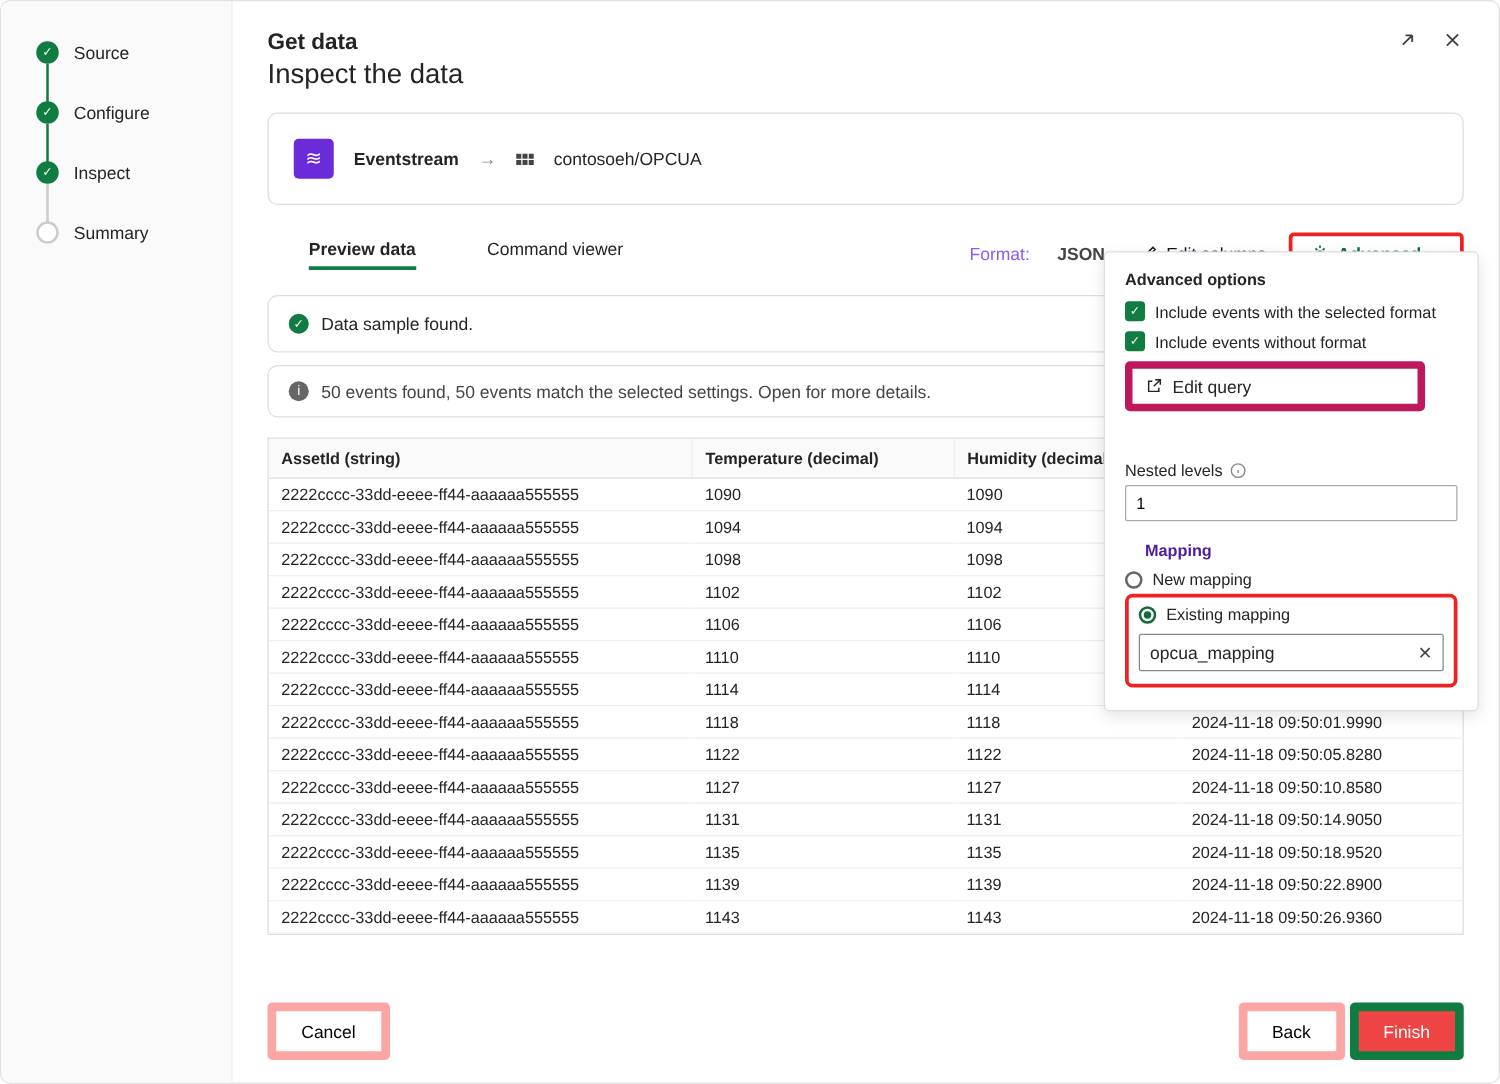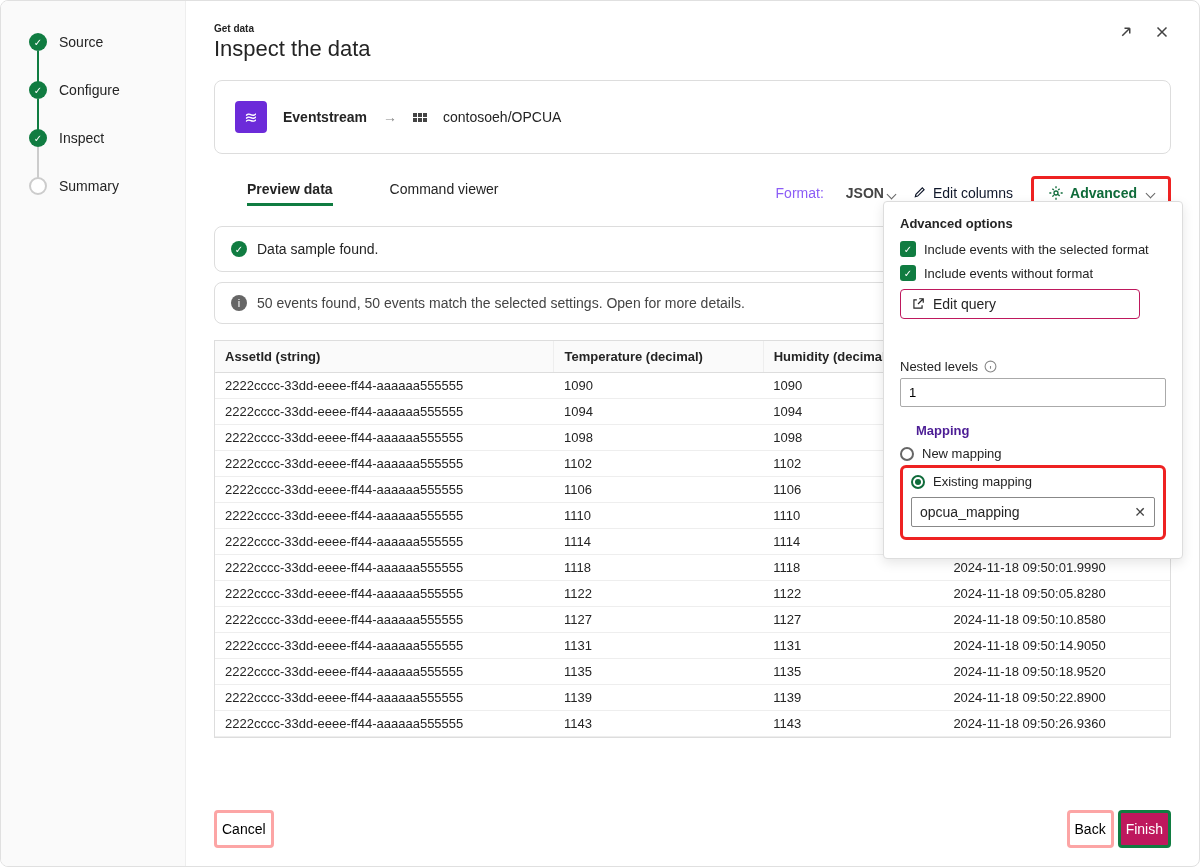--- a/index.html
+++ b/index.html
@@ -6,21 +6,21 @@
 body { font-family: "Segoe UI", -apple-system, sans-serif; font-size: 14px; color: #242424; background: #fff; width: 1200px; height: 867px; overflow: hidden; position: relative; border: 1px solid #e0e0e0; border-radius: 8px;}
 .wrapper { display: flex; height: 100%; }
 .sidebar { width: 185px; padding: 32px 0 0 28px; background: #fafafa; border-right: 1px solid #eee;}
 .step { display: flex; align-items: center; margin-bottom: 30px; position: relative; }
 .step-circle { width: 18px; height: 18px; border-radius: 50%; background: #107c41; color: #fff; display: flex; align-items: center; justify-content: center; font-size: 10px; margin-right: 12px; position: relative; z-index: 2; }
 .step-circle.pending { background: #fff; border: 2px solid #ccc; }
 .step-line { position: absolute; left: 8px; top: 18px; width: 2px; height: 32px; background: #107c41; z-index: 1;}
 .step:last-child .step-line{display:none;}
 .main { flex: 1; padding: 22px 28px 18px 28px; position: relative; display:flex; flex-direction:column; }
 .top-bar { display:flex; justify-content: space-between; align-items:flex-start;}
-.titles .bc { font-size:10px; font-weight:600; margin-bottom:2px;}
+.titles .bc { font-size:18px; font-weight:600; margin-bottom:2px;}
 .titles h1 { font-size:22px; font-weight:400;}
 .top-icons { display:flex; gap:18px; color:#424242; }
 .top-icons svg{width:18px;height:18px;cursor:pointer;}
 .source-card { border:1px solid #ddd; border-radius:8px; padding:20px; margin-top:18px; display:flex; align-items:center; gap:16px;}
 .source-icon { width:32px; height:32px; background:#6c2bd9; border-radius:4px; display:flex;align-items:center;justify-content:center;color:#fff;font-size:16px;}
 .source-card .name{font-weight:600;}
 .arrow-icon{color:#888;}
 .tabs-row{display:flex;align-items:center;margin-top:22px;justify-content:space-between;}
 .tabs{display:flex;gap:24px;}
 .tab{cursor:pointer;padding-bottom:6px;margin-left:33px;}
@@ -34,30 +34,30 @@
 .status-left{display:flex;align-items:center;gap:10px;}
 .green-check{width:16px;height:16px;border-radius:50%;background:#107c41;color:#fff;display:flex;align-items:center;justify-content:center;font-size:10px;}
 .fetch-link{color:#0f6b3a;font-weight:500;}
 .info-card{border:1px solid #ddd;border-radius:8px;padding:12px 16px;margin-top:10px;display:flex;align-items:center;gap:10px;color:#444;}
 .info-icon{width:16px;height:16px;border-radius:50%;background:#666;color:#fff;display:flex;align-items:center;justify-content:center;font-size:11px;}
 .table-wrap{border:1px solid #ddd;margin-top:16px; overflow:hidden;}
 table{width:100%;border-collapse:collapse;font-size:13px;}
 th{background:#fafafa;text-align:left;padding:8px 10px;border-bottom:1px solid #ddd;border-right:1px solid #eee;font-weight:600;}
 td{padding:5px 10px;border-bottom:1px solid #eee;}
 .footer{display:flex;justify-content:space-between;align-items:center;margin-top:auto;padding-top:18px;}
-.btn{border:3px solid #fca5a5;background:#fff;padding:8px 5px;border-radius:4px;cursor:pointer;font-size:14px;}
-.btn.primary{background:#be185d;color:#fff;border-color:#107c41;}
+.btn{border:7px solid #fca5a5;background:#fff;padding:8px 20px;border-radius:4px;cursor:pointer;font-size:14px;}
+.btn.primary{background:#ef4444;color:#fff;border-color:#107c41;}
 .footer-right{display:flex;gap:4px;align-items:center;}
 
 
 .adv-panel{position:absolute; right:16px; top:200px; width:300px; background:#fff; border:1px solid #ddd; box-shadow:0 4px 12px rgba(0,0,0,.1); padding:14px 16px 18px; border-radius:4px;}
 .adv-panel h4{font-size:13px;font-weight:600;margin-bottom:10px;}
 .chk-row{display:flex;align-items:center;gap:8px;margin-bottom:8px;font-size:13px;}
 .chk{width:16px;height:16px;background:#107c41;border-radius:3px;color:#fff;display:flex;align-items:center;justify-content:center;font-size:10px;}
-.edit-query{border:1px solid #be185d;border-radius:4px;padding:6px 10px;display:flex;align-items:center;gap:8px;cursor:pointer;margin:6px 0 10px;width:240px;}
+.edit-query{border:6px solid #be185d;border-radius:4px;padding:6px 10px;display:flex;align-items:center;gap:8px;cursor:pointer;margin:6px 0 10px;width:240px;}
 .field-label{font-size:13px;margin-bottom:4px;display:flex;align-items:center;gap:6px;margin-top:40px;}
 .input{width:100%;border:1px solid #aaa;padding:6px 8px;border-radius:2px;font-size:13px;}
 .section-label{font-size:13px;font-weight:600;margin:16px 16px 8px;color:#4c1d95;}
 .radio-row{display:flex;align-items:center;gap:8px;margin-bottom:8px;font-size:13px;}
 .radio{width:14px;height:14px;border-radius:50%;border:2px solid #666;display:inline-block;}
 .radio.sel{border-color:#0f6b3a;position:relative;}
 .radio.sel::after{content:"";width:6px;height:6px;background:#0f6b3a;border-radius:50%;position:absolute;top:2px;left:2px;}
 .red-box{border:3px solid #e22;border-radius:6px;padding:6px 8px 10px;margin-top:-4px;}
 .map-input{display:flex;align-items:flex-start;border:1px solid #888;padding:6px 8px;border-radius:2px;justify-content:space-between;margin-top:6px;}
 .close-x{cursor:pointer;color:#444;}

